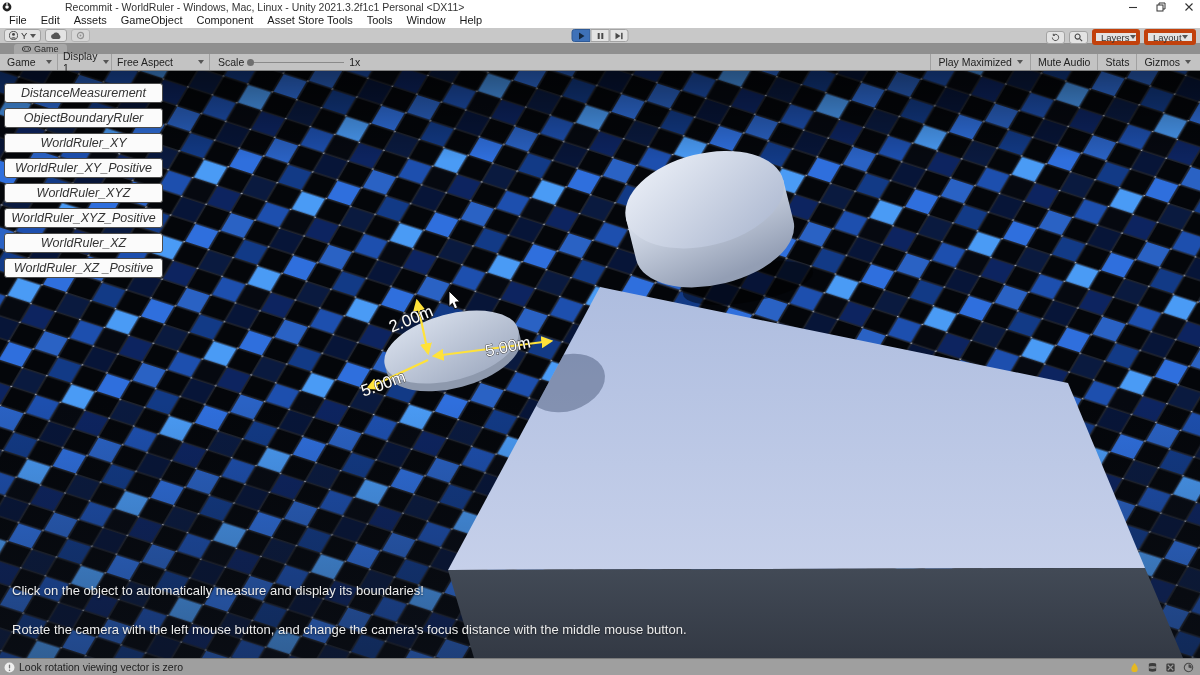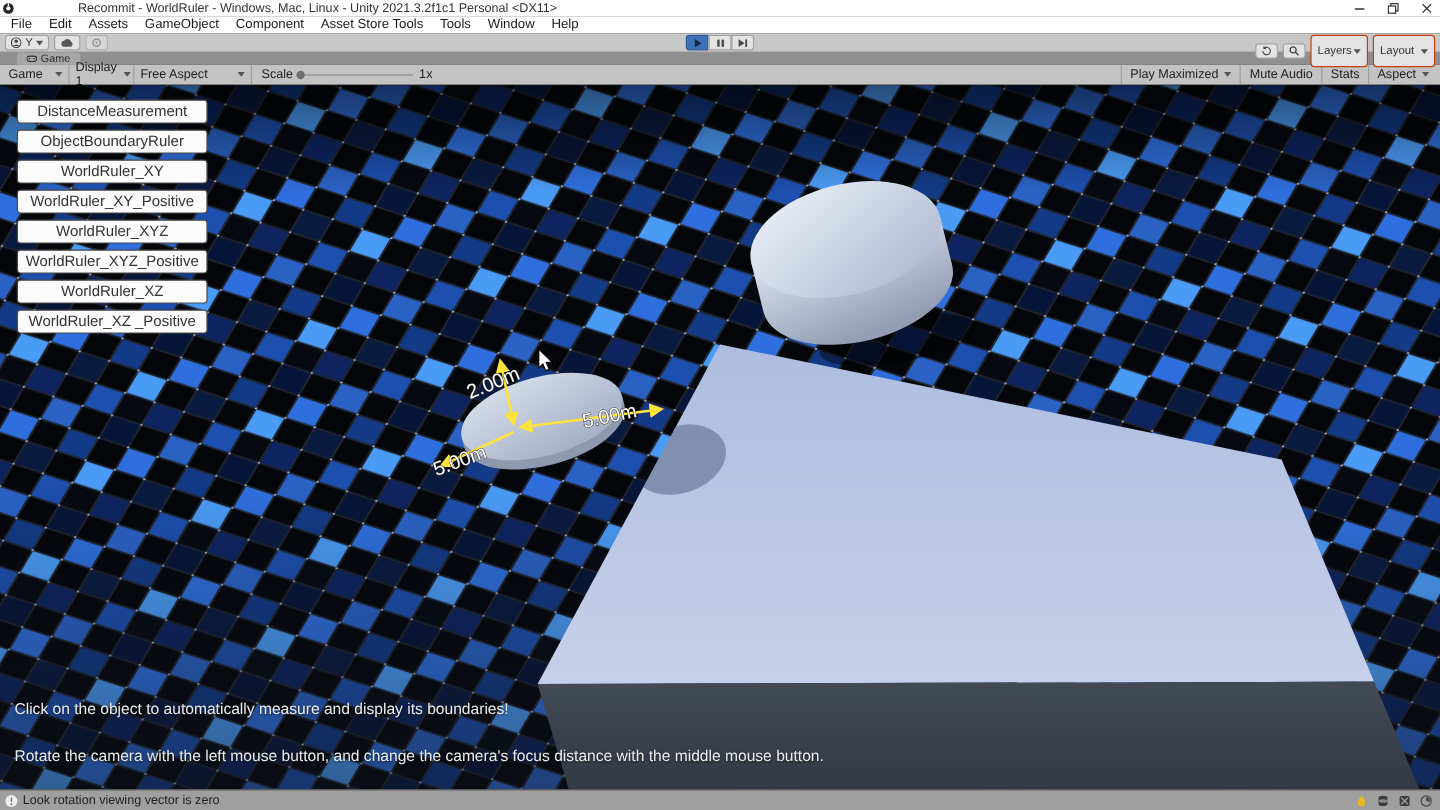--- a/index.html
+++ b/index.html
@@ -37,21 +37,21 @@
   .pbtn {
     width:19px; height:13px; background:#e3e3e3; border:1px solid #a3a3a3;
     display:flex; align-items:center; justify-content:center;
   }
   .pbtn:first-child { border-radius:3px 0 0 3px; }
   .pbtn:last-child { border-radius:0 3px 3px 0; }
   .pbtn.active { background:#3e71b8; border-color:#2f5a96; }
   .toolbar-right { position:absolute; right:4px; top:1px; display:flex; align-items:center; }
   .caret { width:0; height:0; border-left:3px solid transparent; border-right:3px solid transparent; border-top:4px solid #555; }
   .dropbtn {
-    height:27px; background:#e3e3e3; border:1px solid #c2410c; border-radius:3px;
+    height:16px; background:#e3e3e3; border:4px solid #c2410c; border-radius:3px;
     display:flex; align-items:center; justify-content:space-between;
     padding:0 5px; font-size:9.5px; color:#333; margin-left:4px;
   }
   
   .tabstrip { height:10px; background:#8f8f8f; display:flex; align-items:flex-end; padding-left:14px; }
   .tab {
     height:10px; background:#a7a7a7; border-radius:3px 3px 0 0; display:flex;
     align-items:center; gap:3px; padding:0 8px; font-size:9px; color:#2b2b2b;
   }
   
@@ -64,21 +64,21 @@
   .gt-drop .caret { margin-left:6px; }
   .gt-scale { display:flex; align-items:center; gap:5px; padding:0 8px; }
   .slider-track { width:95px; height:1px; background:#8a8a8a; position:relative; }
   .slider-handle { position:absolute; left:-2px; top:-3px; width:7px; height:7px; border-radius:50%; background:#6f6f6f; }
   .gt-right { margin-left:auto; display:flex; align-items:flex-end; height:100%; }
   .gt-item { display:flex; align-items:center; height:100%; padding:0 7px; border-left:1px solid #a0a0a0; }
   .gt-item .caret { margin-left:5px; }
   
   .viewport { position:relative; width:1200px; height:587px; background:#05070a; overflow:hidden; }
   .viewport > svg.scene { position:absolute; left:0; top:0; }
-  .scene-buttons { position:absolute; left:14px; top:12px; display:flex; flex-direction:column; gap:5px; }
+  .scene-buttons { position:absolute; left:4px; top:12px; display:flex; flex-direction:column; gap:5px;font-style:italic; }
   .scene-btn {
     width:159px; height:20px; background:#fbfbfb; border:1px solid #4a4a4a; border-radius:3px;
     font-size:12.5px; color:#333; display:flex; align-items:center; justify-content:center;
     cursor:pointer; white-space:pre;
   }
   .instr {
     position:absolute; left:12px; color:#ececec; font-size:13px;
     text-shadow:0 1px 2px rgba(0,0,0,.6); white-space:nowrap;
   }
   .instr.l1 { top:512px; }
@@ -227,21 +227,21 @@
       <span>Play Maximized</span>
       <span class="caret"></span>
     </div>
     <div class="gt-item">
       <span>Mute Audio</span>
     </div>
     <div class="gt-item">
       <span>Stats</span>
     </div>
     <div class="gt-item">
-      <span>Aspect</span>
+      <span>Gizmos</span>
       <span class="caret"></span>
     </div>
   </div>
 </div>
 
 <div class="viewport">
   <svg class="scene" width="1200" height="587" viewBox="0 0 1200 587">
     <defs>
       <pattern id="tiles" width="96" height="96" patternUnits="userSpaceOnUse" patternTransform="matrix(1.02,0.33,-0.46,0.78,-30,-10)">
         <rect width="96" height="96" fill="#20242e"></rect>

